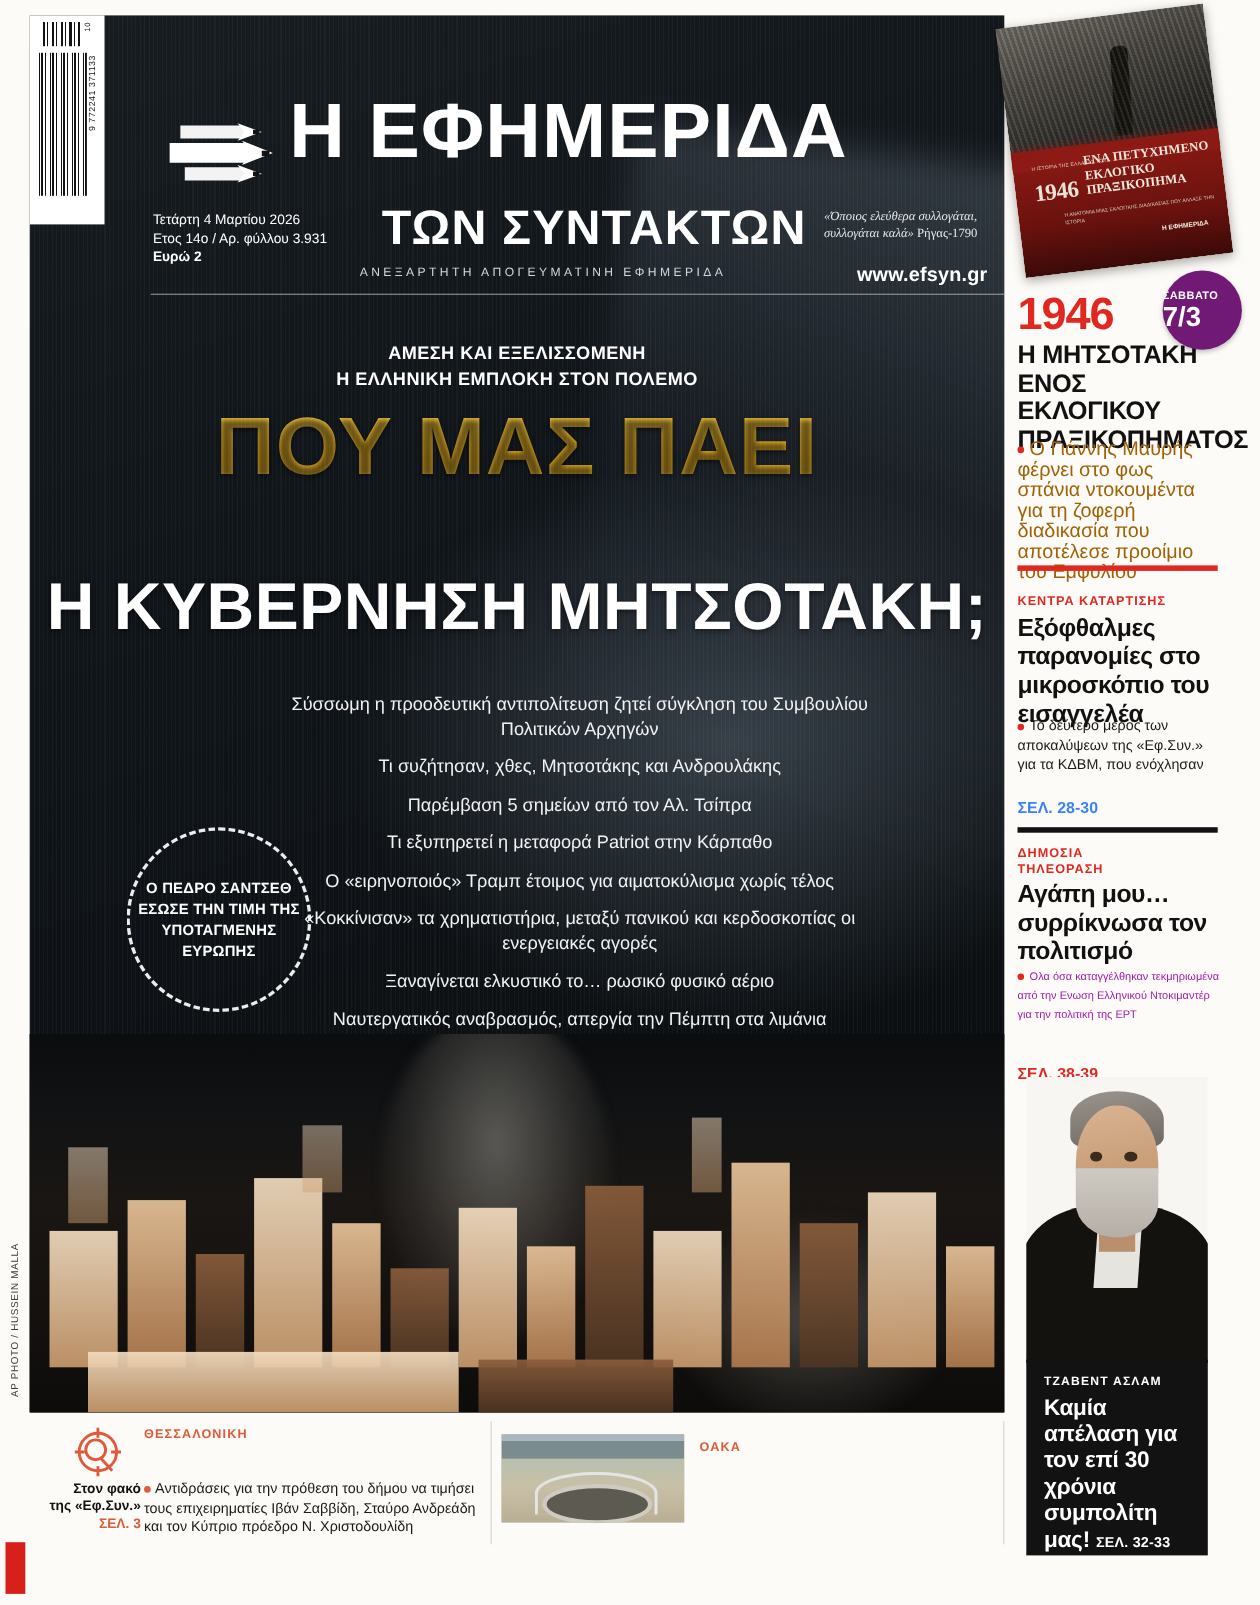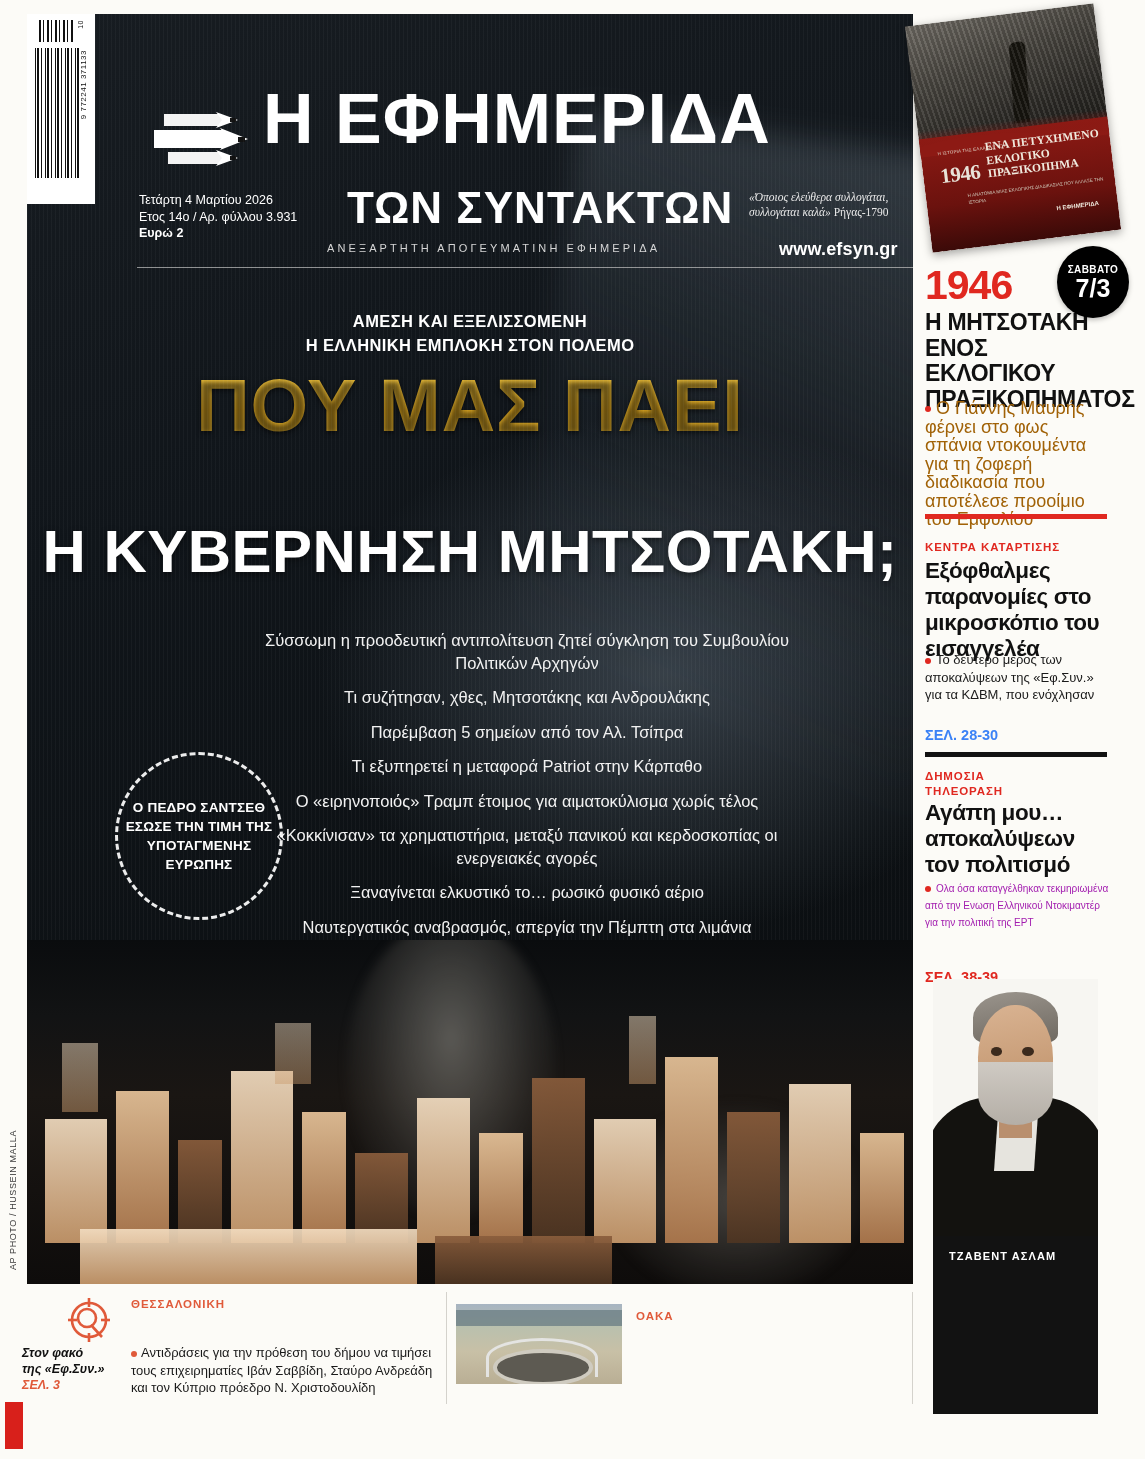--- a/index.html
+++ b/index.html
@@ -131,21 +131,21 @@
   .book .y1946{position:absolute;left:9%;top:62%;color:#e8e3d8;font-size:21px;font-weight:bold;letter-spacing:-.5px;
     font-family:"Liberation Serif",serif;}
   .book .tiny{position:absolute;left:9%;top:56%;color:#d9d3c6;font-size:4.5px;letter-spacing:.2px;line-height:6px;}
   .book .bt{position:absolute;left:34%;top:54%;color:#efe9dd;font-size:11.5px;line-height:13.5px;font-weight:bold;
     font-family:"Liberation Serif",serif;letter-spacing:.2px;}
   .book .sub{position:absolute;left:22%;top:76%;color:#cfc7b8;font-size:4.6px;line-height:6.5px;}
   .book .logo{position:absolute;right:10%;top:86%;color:#efe9dd;font-size:6px;font-weight:bold;}
 
   .sat-badge{
     position:absolute;right:6px;top:232px;width:72px;height:72px;border-radius:50%;
-    background:#000000;color:#fff;display:flex;flex-direction:column;align-items:center;justify-content:center;
+    background:#701a75;color:#fff;display:flex;flex-direction:column;align-items:flex-start;justify-content:center;
     box-shadow:0 2px 5px rgba(0,0,0,.25);z-index:4;
   }
   .sat-badge .d1{font-size:10px;font-weight:bold;letter-spacing:.4px;}
   .sat-badge .d2{font-size:25px;font-weight:bold;line-height:26px;}
 
   .r-1946{position:absolute;left:4px;top:248px;color:#e02820;font-size:41px;font-weight:bold;letter-spacing:-1px;
     font-family:"Liberation Sans",sans-serif;}
   .r-anat{position:absolute;left:4px;top:296px;width:180px;color:#111;font-size:23px;line-height:25.5px;font-weight:bold;letter-spacing:-.3px;}
   .r-anat i{font-style:normal;display:block;}
   .r-lead1{position:absolute;left:4px;top:385px;width:178px;color:#a16207;font-size:18px;line-height:18.5px;}
@@ -177,21 +177,21 @@
   .portrait .eyeR{left:54%;}
 
   .blackbox{position:absolute;left:12px;top:1222px;width:165px;height:178px;background:#121212;}
   .bb-kick{position:absolute;left:16px;top:14px;color:#fff;font-size:11px;font-weight:bold;letter-spacing:1.1px;}
   .bb-head{position:absolute;left:16px;top:32px;width:142px;color:#fff;font-size:20.5px;line-height:24px;font-weight:bold;letter-spacing:-.2px;}
   .bb-pg{color:#ffffff;font-size:13px;font-weight:bold;letter-spacing:.2px;}
 
   
   .strip{position:absolute;left:27px;top:1290px;width:886px;height:118px;background:#fcfbf7;}
   .lens{position:absolute;left:58px;top:1296px;width:62px;height:52px;}
-  .lens-txt{position:absolute;left:22px;top:1345px;width:106px;color:#111;font-size:12.5px;line-height:16px;font-weight:bold;font-style:italic;}
+  .lens-txt{position:absolute;left:22px;top:1345px;width:106px;text-align:right;color:#111;font-size:12.5px;line-height:16px;font-weight:bold;}
   .lens-pg{color:#e05a3a;font-weight:bold;}
 
   .th-kick{position:absolute;left:131px;top:1298px;color:#e05a3a;font-size:11.5px;font-weight:bold;letter-spacing:1px;}
   .th-head{position:absolute;left:131px;top:1314px;color:#111;font-size:22.5px;font-weight:bold;letter-spacing:-.4px;}
   .th-lead{position:absolute;left:131px;top:1344px;width:320px;color:#1a1a1a;font-size:13px;line-height:17.5px;}
   .dot-o{display:inline-block;width:6px;height:6px;border-radius:50%;background:#e05a3a;margin-right:4px;vertical-align:middle;}
 
   .oakaimg{position:absolute;left:456px;top:1304px;width:166px;height:80px;overflow:hidden;background:#8d9c8a;}
   .oakaimg .sky2{position:absolute;inset:0;background:linear-gradient(180deg,#a7b4c2 0%,#b9c0ae 28%,#c8c0a6 60%,#b9ae94 100%);}
   .oakaimg .hill{position:absolute;left:0;top:8%;width:100%;height:20%;background:#6d7f86;opacity:.8;}
@@ -341,40 +341,44 @@
       <span class="dot"></span><span>Το δεύτερο μέρος των αποκαλύψεων της «Εφ.Συν.» για τα ΚΔΒΜ, που ενόχλησαν</span>
     </div>
     <div class="sec2-pg">ΣΕΛ. 28-30</div>
 
     <div class="rule-blk" style="top:738px;"></div>
 
     <div class="sec3-kick">
       <div>ΔΗΜΟΣΙΑ</div>
       <div>ΤΗΛΕΟΡΑΣΗ</div>
     </div>
-    <div class="sec3-head">Αγάπη μου… αποκαλύψεων τον πολιτισμό</div>
+    <div class="sec3-head">Αγάπη μου… συρρίκνωσα τον πολιτισμό</div>
     <div class="sec3-lead">
       <span class="dot"></span><span>Ολα όσα καταγγέλθηκαν τεκμηριωμένα από την Ενωση Ελληνικού Ντοκιμαντέρ για την πολιτική της ΕΡΤ</span>
     </div>
     <div class="sec3-pg">ΣΕΛ. 38-39</div>
 
     <div class="portrait">
       <div class="bg"></div>
       <div class="coat"></div>
       <div class="shirt"></div>
       <div class="neck"></div>
       <div class="hair"></div>
       <div class="face"></div>
       <div class="beard"></div>
       <div class="eyeL"></div>
       <div class="eyeR"></div>
     </div>
 
     <div class="blackbox">
       <div class="bb-kick">ΤΖΑΒΕΝΤ ΑΣΛΑΜ</div>
+      <div class="bb-head">
+        <span>Καμία απέλαση για τον επί 30 χρόνια συμπολίτη μας!</span>
+        <span class="bb-pg">ΣΕΛ. 32-33</span>
+      </div>
     </div>
   </div>
 
   <div class="strip"></div>
 
   <div class="lens">
     <svg width="62" height="52" viewBox="0 0 62 52">
       <g fill="none" stroke="#e05a3a" stroke-width="2.6">
         <circle cx="31" cy="24" r="17"></circle>
         <circle cx="29" cy="22" r="9"></circle>

